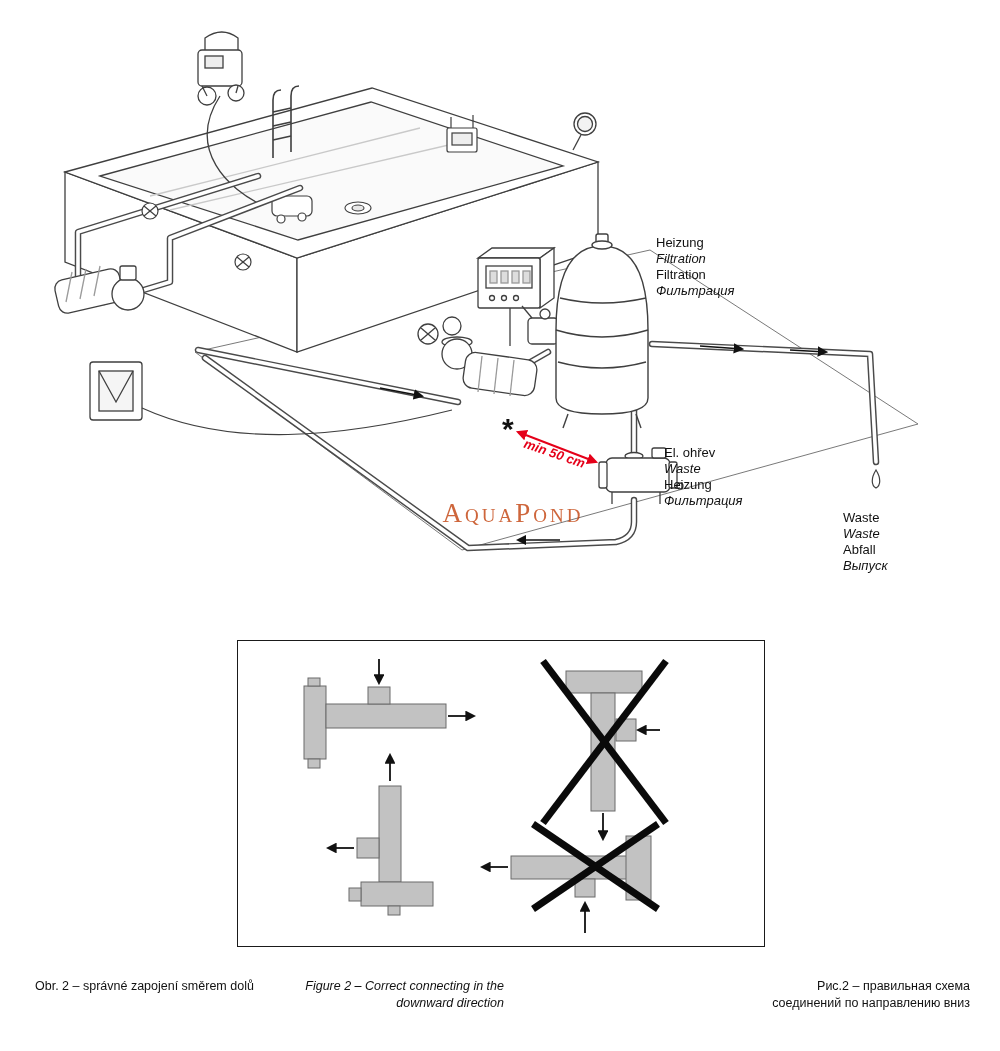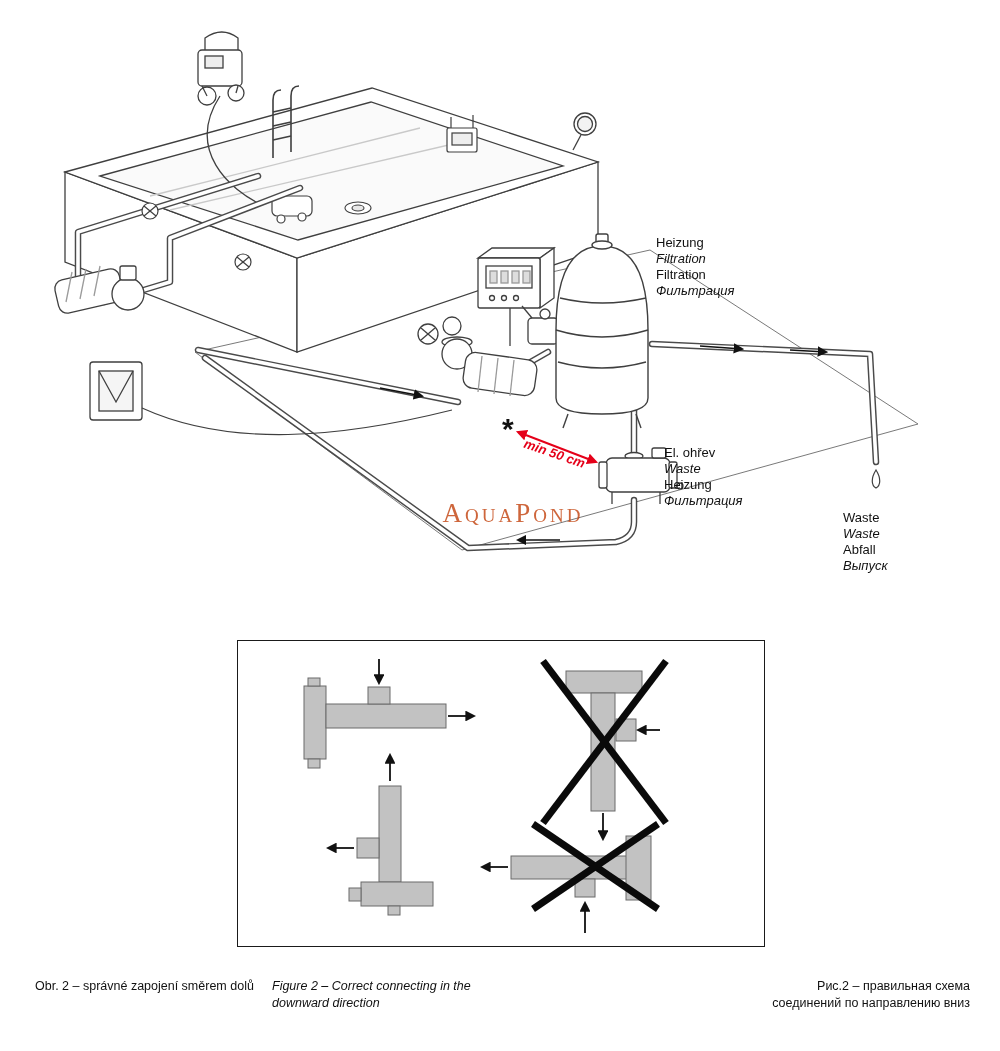--- a/index.html
+++ b/index.html
@@ -15,21 +15,21 @@
   .fn{position:absolute;left:502px;top:412px;font-size:30px;font-weight:bold;color:#111;}
   .mind{position:absolute;left:527px;top:436px;color:#e50019;font-weight:bold;
         font-style:italic;font-size:13px;white-space:nowrap;
         transform:rotate(19deg);transform-origin:left top;}
   .schem-box{position:absolute;left:237px;top:640px;width:526px;height:305px;
              border:1.5px solid #1a1a1a;background:#fff;}
   .captions{position:absolute;left:0;top:978px;width:844px;height:70px;}
   .cap{position:absolute;top:0;font-size:12.5px;line-height:1.35;}
   .cap.it{font-style:italic;}
   .cap-cs{left:35px;width:230px;}
-  .cap-en{left:272px;width:232px;}
+  .cap-en{left:272px;width:232px;text-align:right;}
   .cap-de{left:510px;width:230px;}
   .cap-ru{left:750px;width:220px;text-align:right;}
 </style>
 </head>
 <body>
 
 <div class="page">
 
   <div class="scene">
     <svg class="scene-svg" width="1000" height="620" viewBox="0 0 1000 620">

